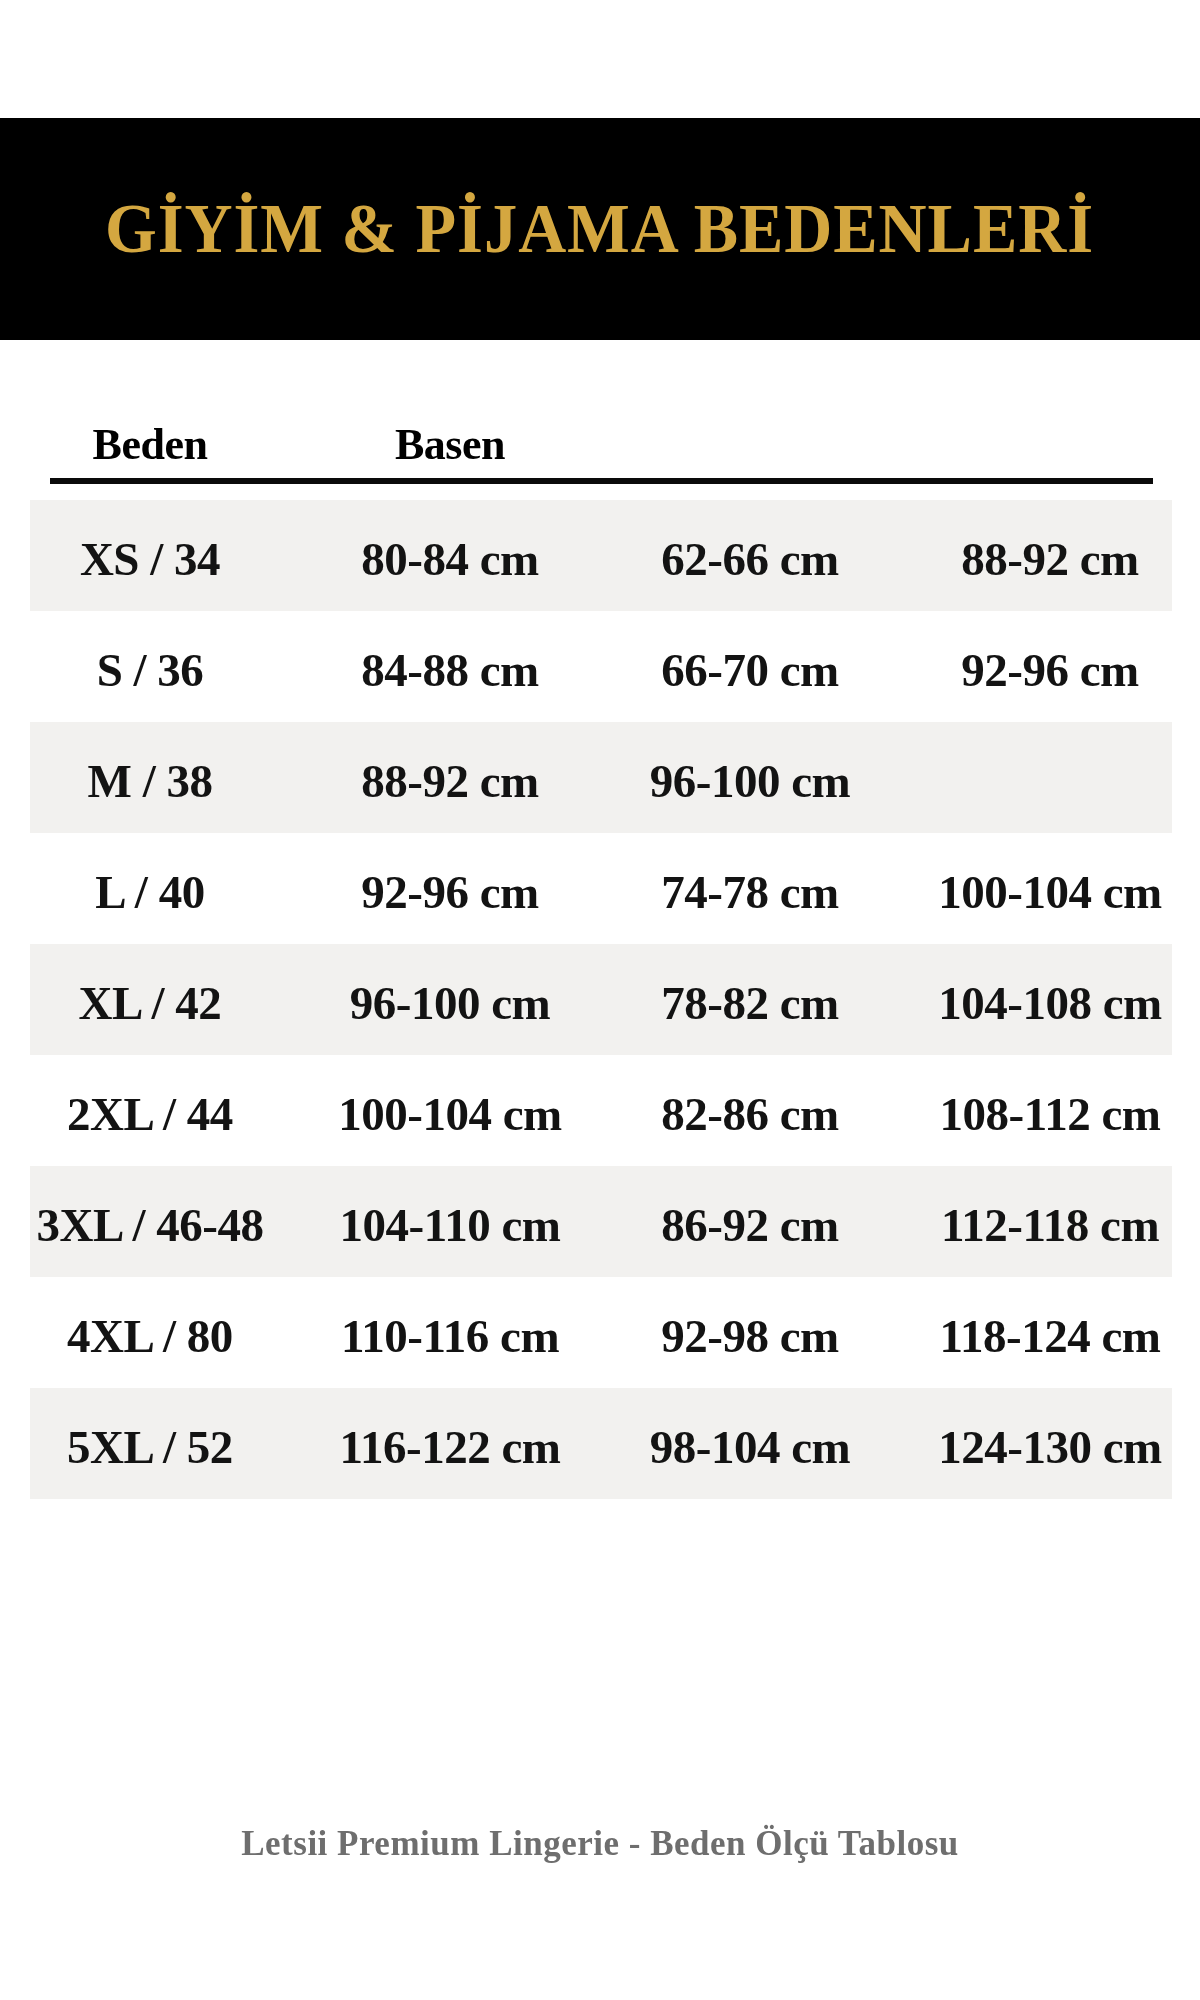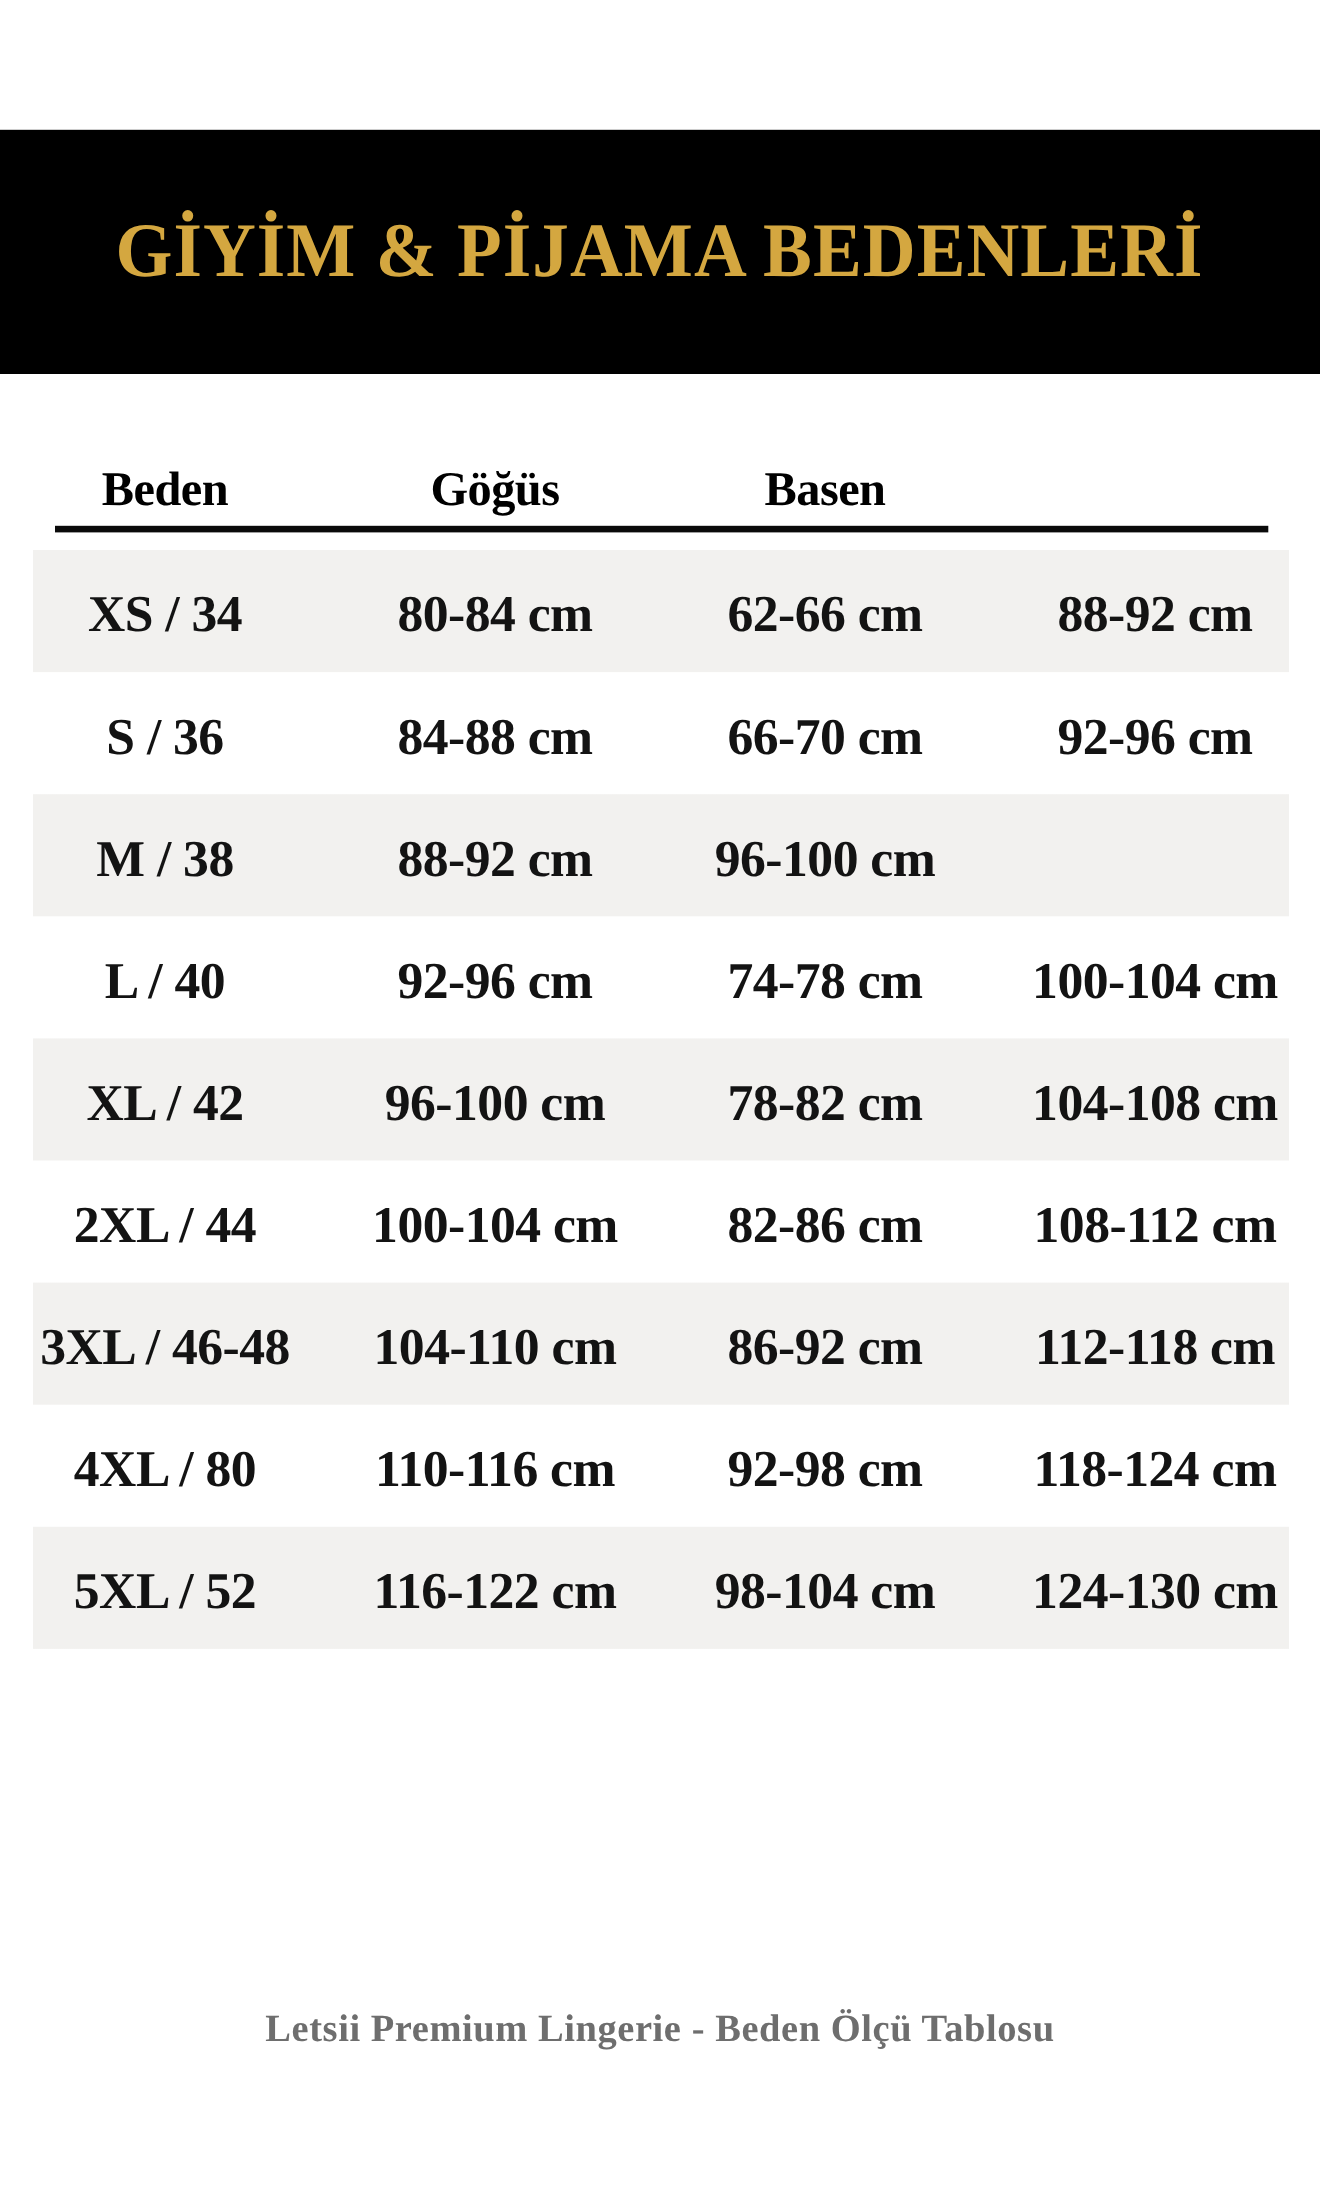--- a/index.html
+++ b/index.html
@@ -78,21 +78,20 @@
 <body>
 
 <div class="page">
 
   <header class="banner">
     <h1>GİYİM &amp; PİJAMA BEDENLERİ</h1>
   </header>
 
   <div class="thead">
     <div class="th">Beden</div>
-    <div class="th">Göğüs</div>
     <div class="th">Basen</div>
   </div>
 
   <div class="header-rule"></div>
 
   <div class="tbody">
 
     <div class="tr">
       <div class="td">XS / 34</div>
       <div class="td">80-84 cm</div>

